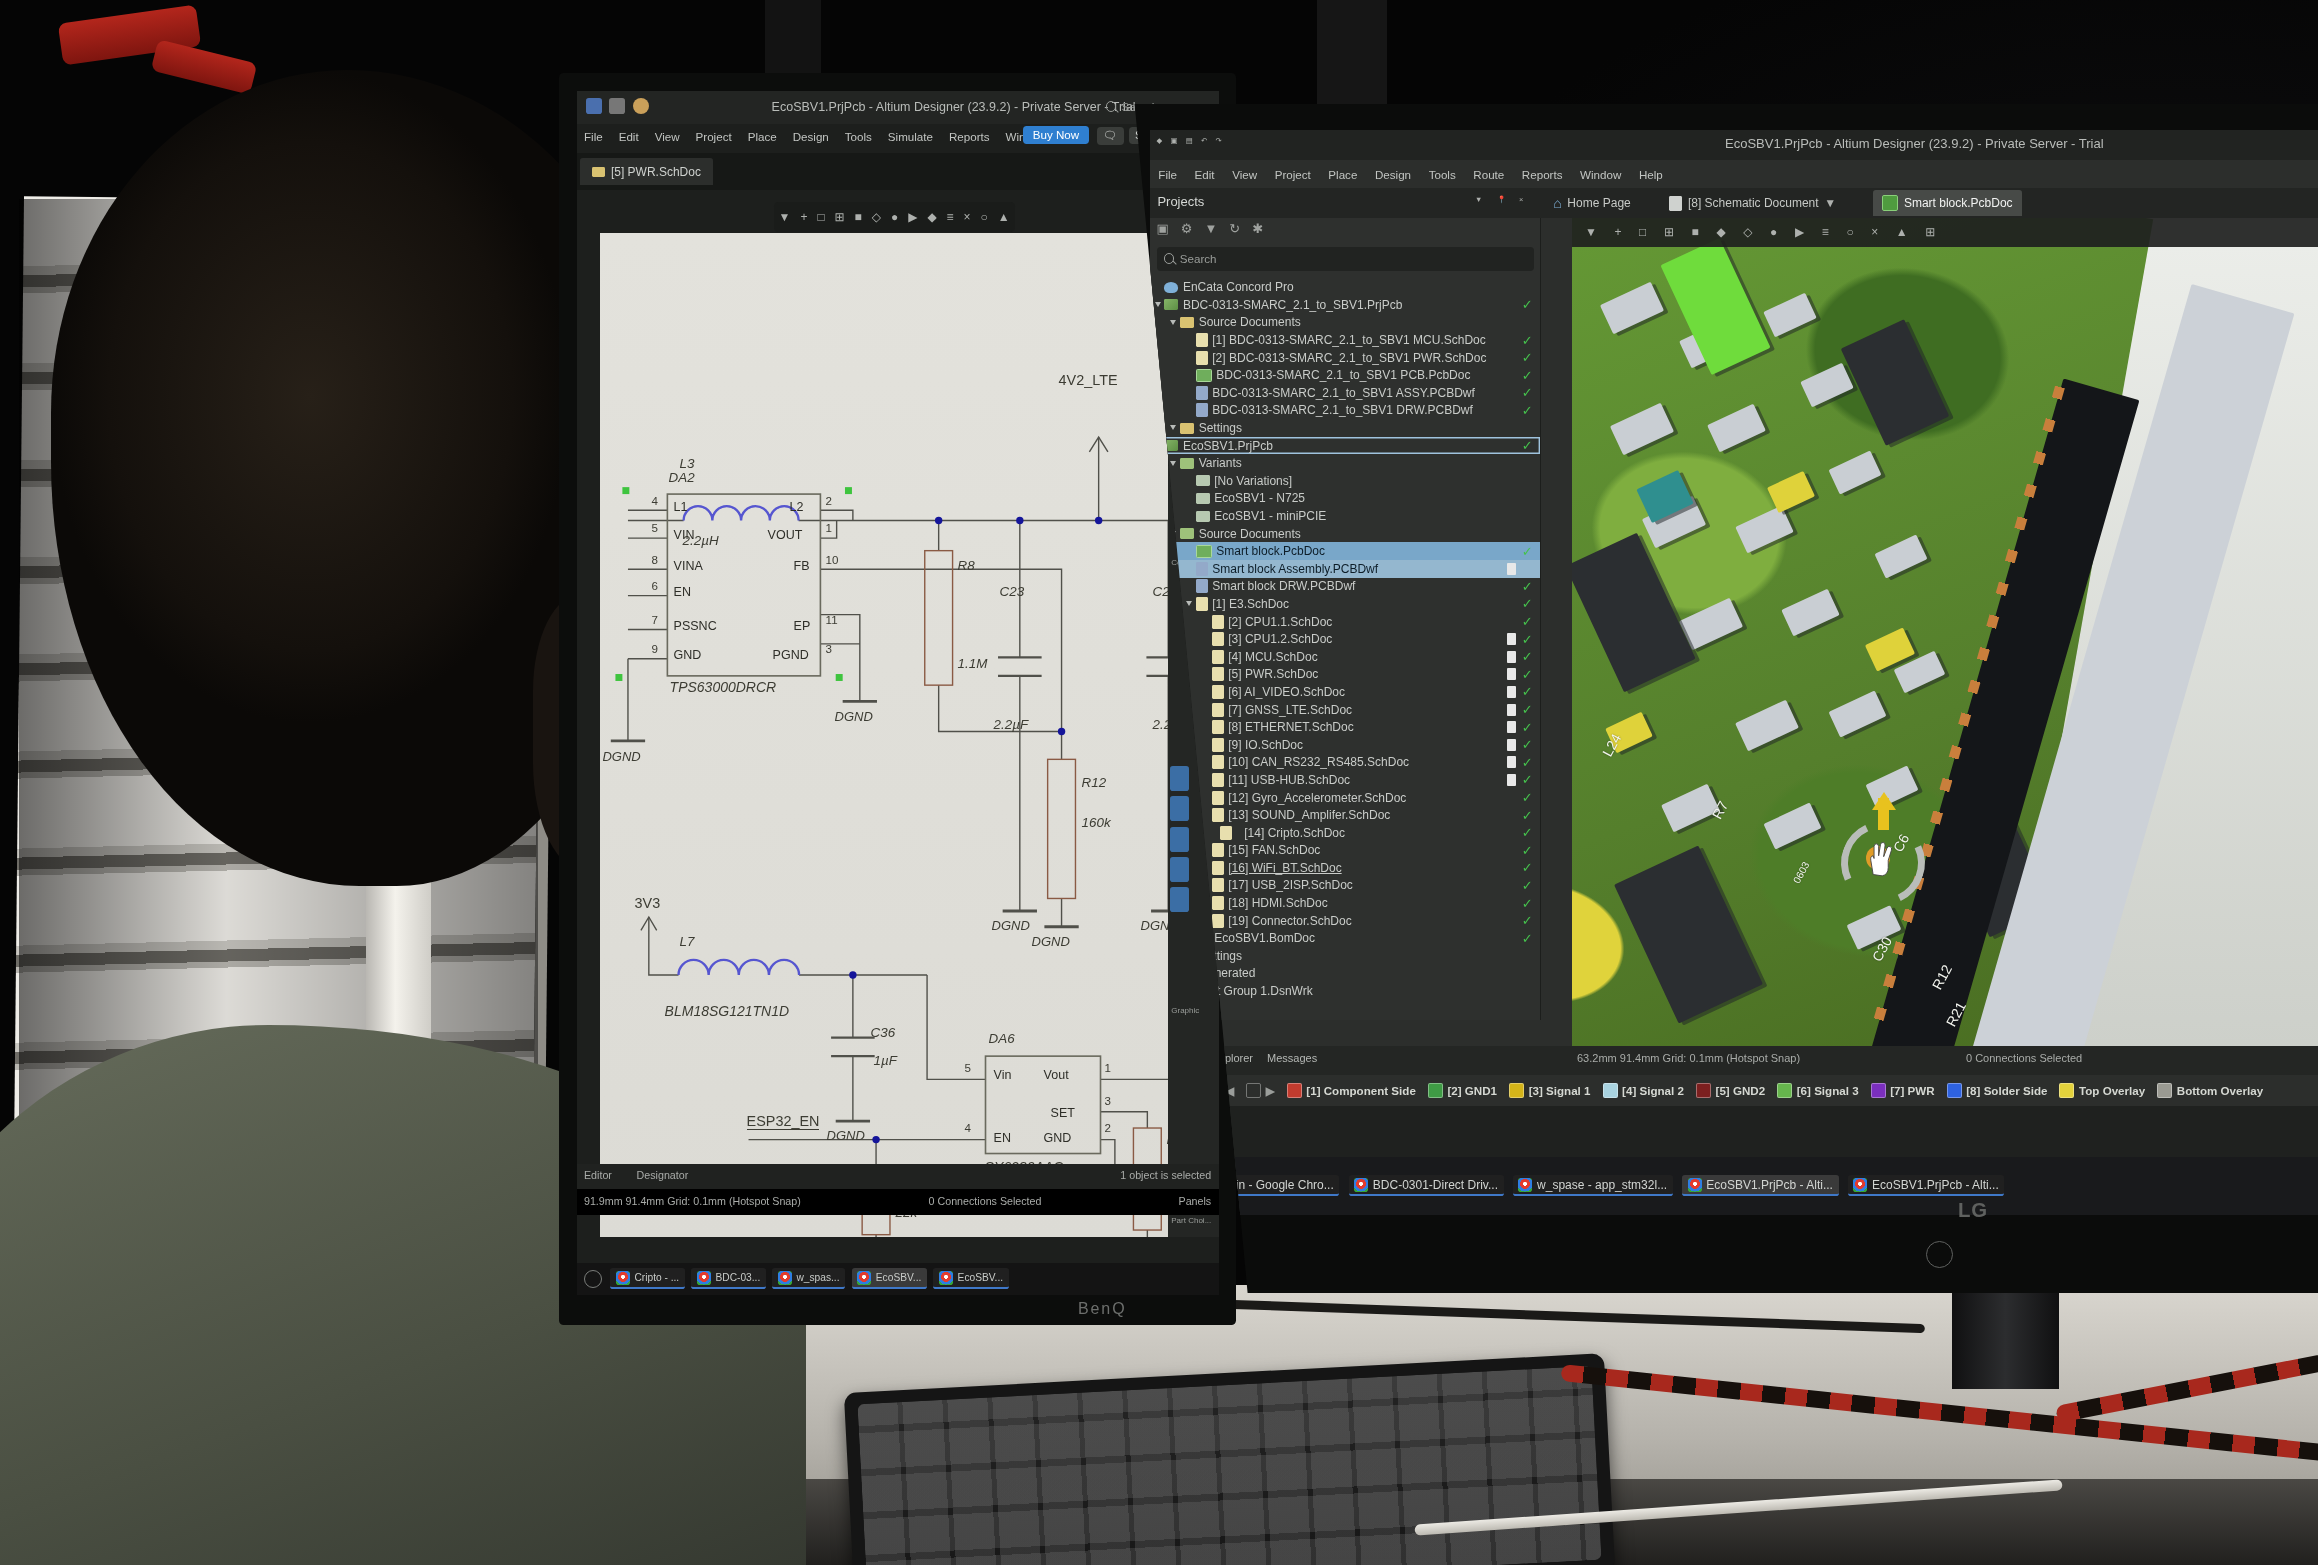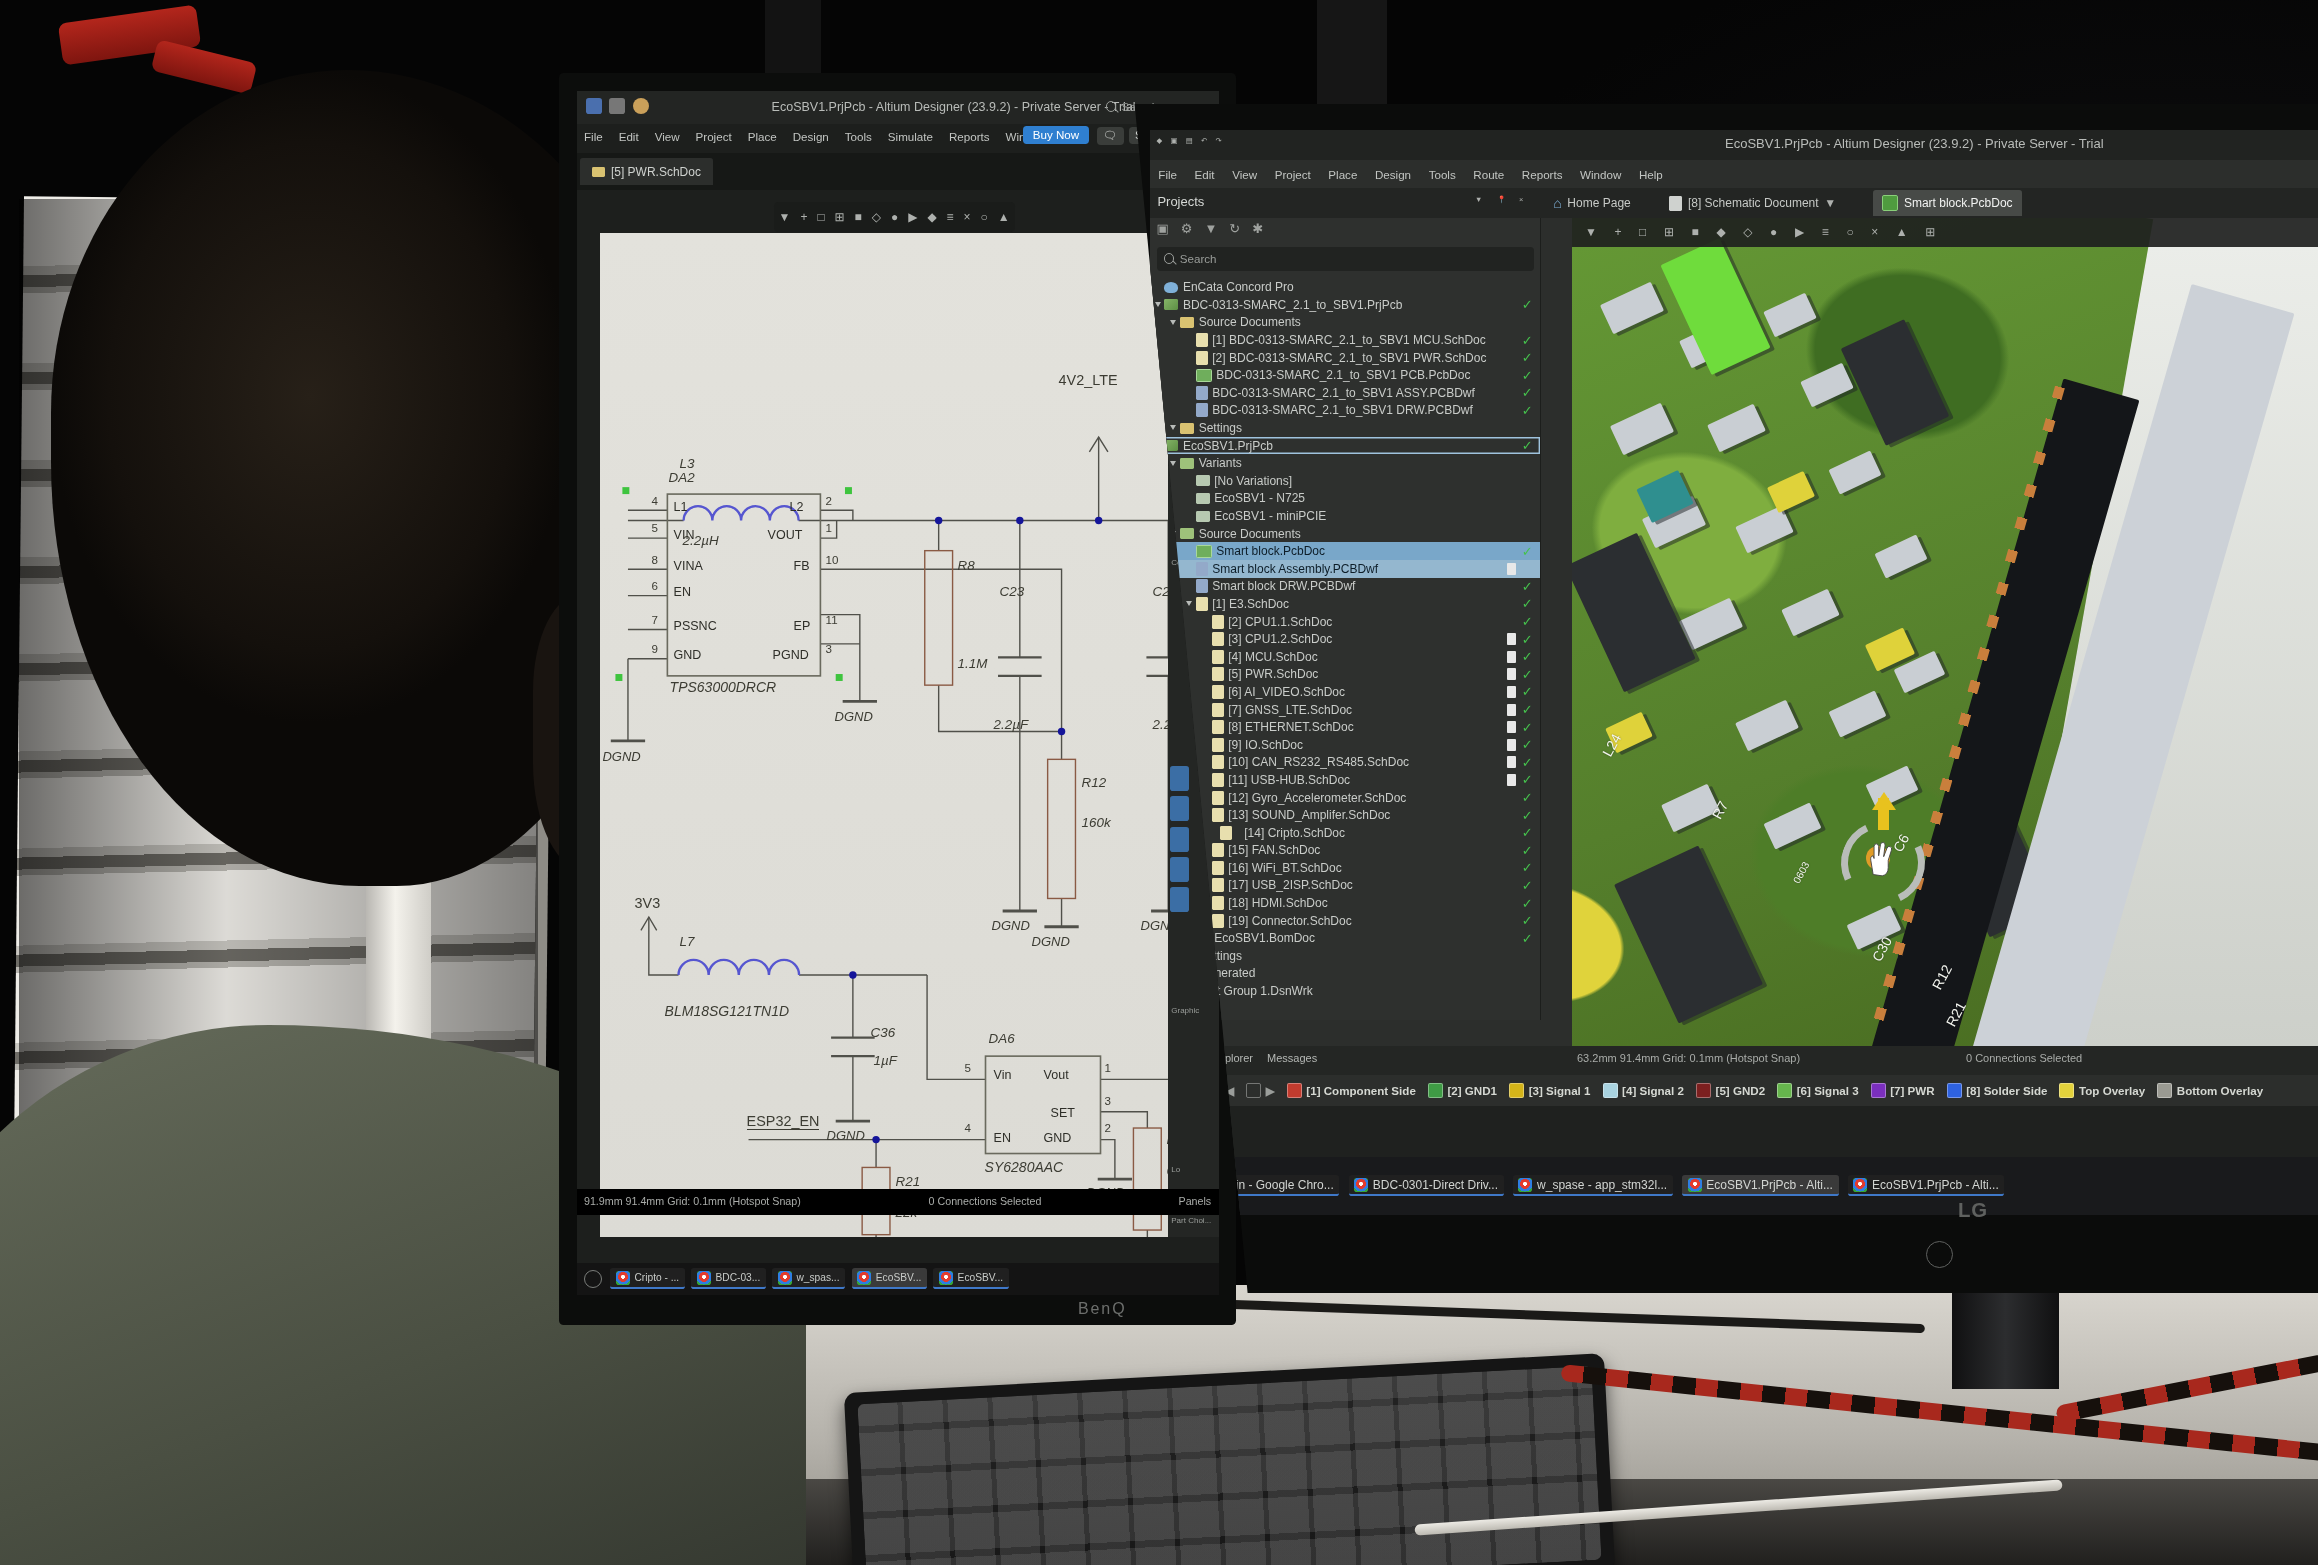--- a/index.html
+++ b/index.html
@@ -356,20 +356,25 @@
         <div>
 
         <span class="sidetxt" style="top: 182px;">Pr...</span>
             <span class="sidetxt" style="top: 325px;">Co...</span>
             <span class="sidetxt" style="top: 773px;">Graphic</span>
             <span class="sidetxt" style="top: 932px;">Lo</span>
             <span class="sidetxt" style="top: 983px;">Part Choi...</span>
           </div>
       </div>
 
+      <div class="statusbar" style="top:1073px;height:25px;background:#202220;">
+        <span class="abs" style="left:7.4px;top:5.6px;">Editor</span>
+        <span class="abs" style="left:60px;top:5.6px;">Designator</span>
+        <span class="abs" style="right:7.4px;top:5.6px;">1 object is selected</span>
+      </div>
       <div class="statusbar" style="top:1098px;height:26px;background:#000000;">
         <span class="abs" style="left:7.4px;top:6.5px;">91.9mm 91.4mm  Grid: 0.1mm  (Hotspot Snap)</span>
         <span class="abs" style="left:352px;top:6.5px;">0 Connections Selected</span>
         <span class="abs" style="right:7.4px;top:6.5px;">Panels</span>
       </div>
       <div class="taskbar">
         <span style="width:16px;height:16px;border-radius:50%;border:1.4px solid #7a7d7a;"></span>
         <div style="display:flex;gap:6.5px;">
 
         <span class="tbitem chrome">
@@ -678,21 +683,21 @@
 
               <span class="tchk">✓</span>
             </div>
             <div class="trow ic-sch chk" style="padding-left: 52px;">
               <span class="tar"></span>
               <span class="tico"></span>
               <span>[15] FAN.SchDoc</span>
 
               <span class="tchk">✓</span>
             </div>
-            <div class="trow ic-sch chk" style="padding-left: 52px;">
+            <div class="trow ic-sch chk" style="padding-left: 52px; text-decoration: underline;">
               <span class="tar"></span>
               <span class="tico"></span>
               <span>[16] WiFi_BT.SchDoc</span>
 
               <span class="tchk">✓</span>
             </div>
             <div class="trow ic-sch chk" style="padding-left: 52px;">
               <span class="tar"></span>
               <span class="tico"></span>
               <span>[17] USB_2ISP.SchDoc</span>

